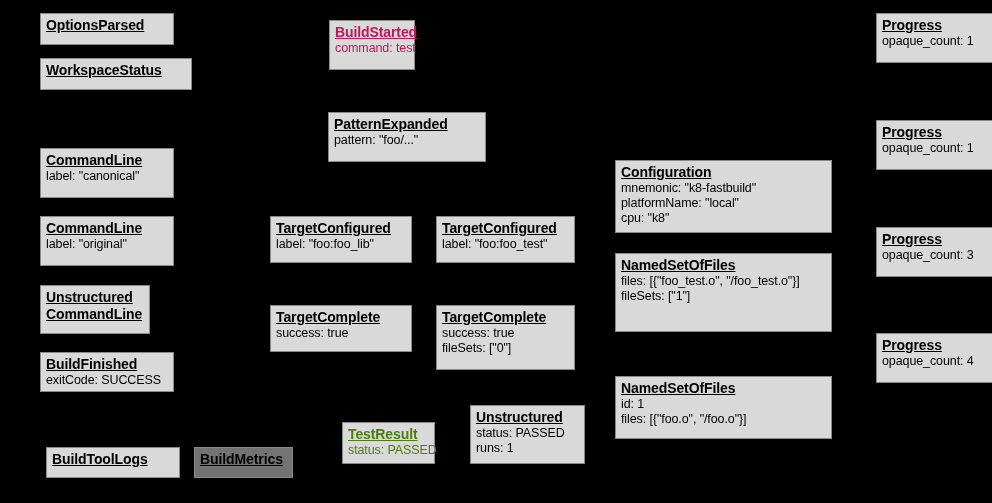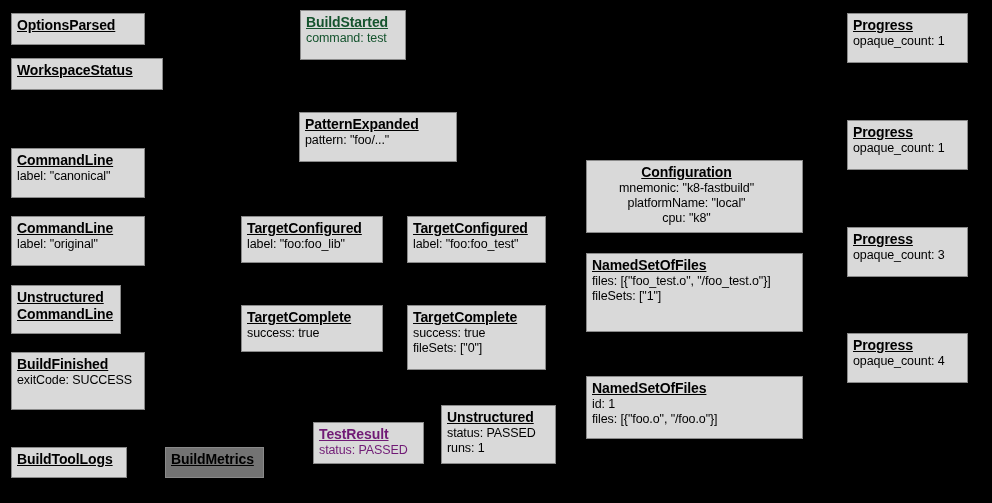--- a/index.html
+++ b/index.html
@@ -19,20 +19,21 @@
     height: 503px;
     background: #000000;
   }
   .node {
     position: absolute;
     background: #d9d9d9;
     border: 1px solid #8a8a8a;
     box-sizing: border-box;
     padding: 3px 21px 4px 5px;
     color: #000000;
+    margin-left: 29px;
   }
   .node-title {
     font-size: 14px;
     font-weight: bold;
     text-decoration: underline;
     line-height: 17px;
     white-space: pre;
     letter-spacing: -0.1px;
   }
   .node-fields {
@@ -61,31 +62,31 @@
       <div class="node-fields"><span class="field">label: "canonical"</span></div>
     </div>
     <div class="node" style="left: 11px; top: 216px; width: 134px; height: 50px; background: rgb(217, 217, 217); border-color: rgb(138, 138, 138); color: rgb(0, 0, 0);">
       <div class="node-title">CommandLine</div>
       <div class="node-fields"><span class="field">label: "original"</span></div>
     </div>
     <div class="node" style="left: 11px; top: 285px; width: 110px; height: 49px; background: rgb(217, 217, 217); border-color: rgb(138, 138, 138); color: rgb(0, 0, 0);">
       <div class="node-title">Unstructured
 CommandLine</div>
     </div>
-    <div class="node" style="left: 11px; top: 352px; width: 134px; height: 58px; background: rgb(217, 217, 217); border-color: rgb(138, 138, 138); color: rgb(0, 0, 0);">
+    <div class="node" style="left: 11px; top: 352px; width: 134px; height: 40px; background: rgb(217, 217, 217); border-color: rgb(138, 138, 138); color: rgb(0, 0, 0);">
       <div class="node-title">BuildFinished</div>
       <div class="node-fields"><span class="field">exitCode: SUCCESS</span></div>
     </div>
-    <div class="node" style="left: 11px; top: 447px; width: 116px; height: 31px; background: rgb(217, 217, 217); border-color: rgb(138, 138, 138); color: rgb(0, 0, 0);">
+    <div class="node" style="left: 17px; top: 447px; width: 134px; height: 31px; background: rgb(217, 217, 217); border-color: rgb(138, 138, 138); color: rgb(0, 0, 0);">
       <div class="node-title">BuildToolLogs</div>
     </div>
     <div class="node" style="left: 165px; top: 447px; width: 99px; height: 31px; background: #737373; border-color: rgb(138, 138, 138); color: rgb(0, 0, 0);">
       <div class="node-title">BuildMetrics</div>
     </div>
-    <div class="node" style="left: 300px; top: 10px; width: 106px; height: 50px; background: rgb(217, 217, 217); border-color: rgb(138, 138, 138); color: #14532d;">
+    <div class="node" style="left: 300px; top: 20px; width: 86px; height: 50px; background: rgb(217, 217, 217); border-color: rgb(138, 138, 138); color: #be185d;">
       <div class="node-title">BuildStarted</div>
       <div class="node-fields"><span class="field">command: test</span></div>
     </div>
     <div class="node" style="left: 299px; top: 112px; width: 158px; height: 50px; background: rgb(217, 217, 217); border-color: rgb(138, 138, 138); color: rgb(0, 0, 0);">
       <div class="node-title">PatternExpanded</div>
       <div class="node-fields"><span class="field">pattern: "foo/..."</span></div>
     </div>
     <div class="node" style="left: 241px; top: 216px; width: 142px; height: 47px; background: rgb(217, 217, 217); border-color: rgb(138, 138, 138); color: rgb(0, 0, 0);">
       <div class="node-title">TargetConfigured</div>
       <div class="node-fields"><span class="field">label: "foo:foo_lib"</span></div>
@@ -95,29 +96,29 @@
       <div class="node-fields"><span class="field">label: "foo:foo_test"</span></div>
     </div>
     <div class="node" style="left: 241px; top: 305px; width: 142px; height: 47px; background: rgb(217, 217, 217); border-color: rgb(138, 138, 138); color: rgb(0, 0, 0);">
       <div class="node-title">TargetComplete</div>
       <div class="node-fields"><span class="field">success: true</span></div>
     </div>
     <div class="node" style="left: 407px; top: 305px; width: 139px; height: 65px; background: rgb(217, 217, 217); border-color: rgb(138, 138, 138); color: rgb(0, 0, 0);">
       <div class="node-title">TargetComplete</div>
       <div class="node-fields"><span class="field">success: true</span><span class="field">fileSets: ["0"]</span></div>
     </div>
-    <div class="node" style="left: 313px; top: 422px; width: 111px; height: 42px; background: rgb(217, 217, 217); border-color: rgb(138, 138, 138); color: #701a75;">
+    <div class="node" style="left: 313px; top: 422px; width: 93px; height: 42px; background: rgb(217, 217, 217); border-color: rgb(138, 138, 138); color: #4d7c0f;">
       <div class="node-title">TestResult</div>
       <div class="node-fields"><span class="field">status: PASSED</span></div>
     </div>
     <div class="node" style="left: 441px; top: 405px; width: 115px; height: 59px; background: rgb(217, 217, 217); border-color: rgb(138, 138, 138); color: rgb(0, 0, 0);">
       <div class="node-title">Unstructured</div>
       <div class="node-fields"><span class="field">status: PASSED</span><span class="field">runs: 1</span></div>
     </div>
-    <div class="node" style="left: 586px; top: 160px; width: 217px; height: 73px; background: rgb(217, 217, 217); border-color: rgb(138, 138, 138); color: rgb(0, 0, 0); text-align: center;">
+    <div class="node" style="left: 586px; top: 160px; width: 217px; height: 73px; background: rgb(217, 217, 217); border-color: rgb(138, 138, 138); color: rgb(0, 0, 0);">
       <div class="node-title">Configuration</div>
       <div class="node-fields"><span class="field">mnemonic: "k8-fastbuild"</span><span class="field">platformName: "local"</span><span class="field">cpu: "k8"</span></div>
     </div>
     <div class="node" style="left: 586px; top: 253px; width: 217px; height: 79px; background: rgb(217, 217, 217); border-color: rgb(138, 138, 138); color: rgb(0, 0, 0);">
       <div class="node-title">NamedSetOfFiles</div>
       <div class="node-fields"><span class="field">files: [{"foo_test.o", "/foo_test.o"}]</span><span class="field">fileSets: ["1"]</span></div>
     </div>
     <div class="node" style="left: 586px; top: 376px; width: 217px; height: 63px; background: rgb(217, 217, 217); border-color: rgb(138, 138, 138); color: rgb(0, 0, 0);">
       <div class="node-title">NamedSetOfFiles</div>
       <div class="node-fields"><span class="field">id: 1</span><span class="field">files: [{"foo.o", "/foo.o"}]</span></div>

